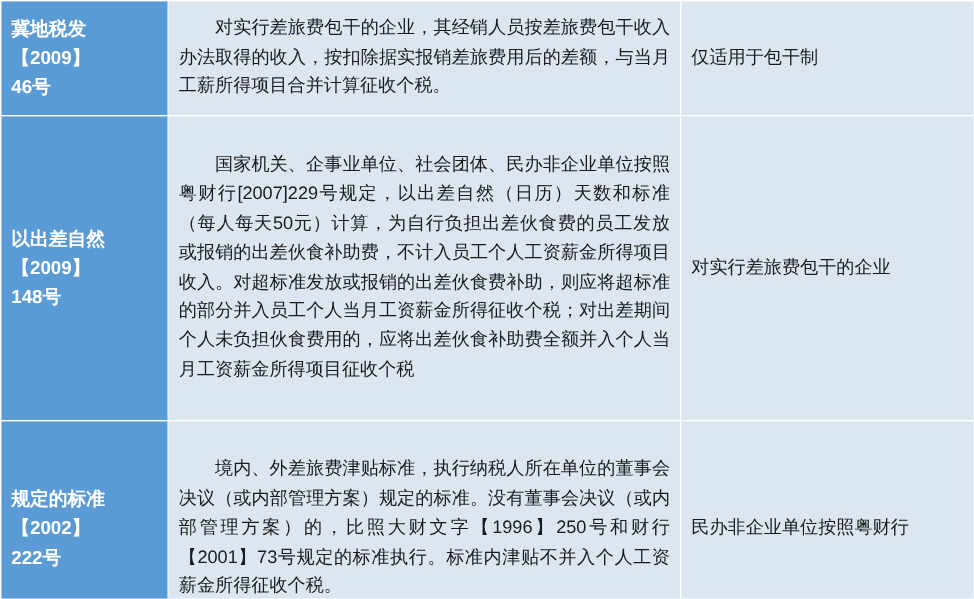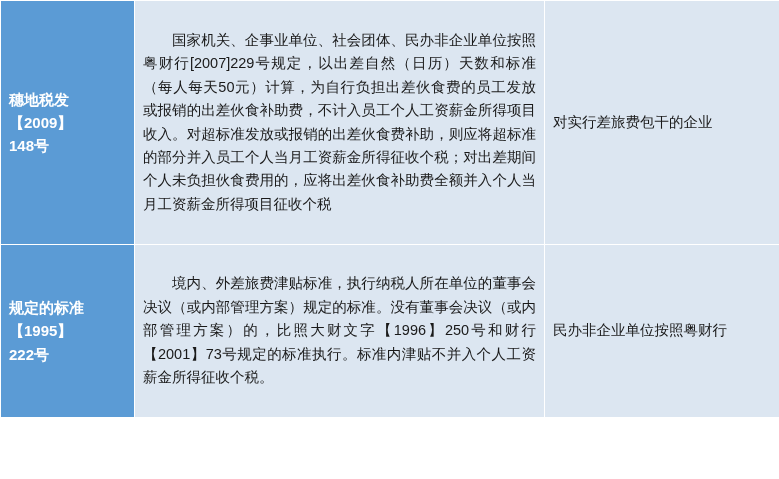--- a/index.html
+++ b/index.html
@@ -72,33 +72,42 @@
 <body>
 
 <div class="table-wrap">
   <table class="policy-table">
     <colgroup>
       <col class="c-ref">
       <col class="c-body">
       <col class="c-note">
     </colgroup>
     <tbody>
+      <tr class="row-0">
+        <td class="cell-ref">
+          <span class="ref-line">冀地税发</span>
+          <span class="ref-line">【2009】</span>
+          <span class="ref-line">46号</span>
+        </td>
+        <td class="cell-body">对实行差旅费包干的企业，其经销人员按差旅费包干收入办法取得的收入，按扣除据实报销差旅费用后的差额，与当月工薪所得项目合并计算征收个税。</td>
+        <td class="cell-note">仅适用于包干制</td>
+      </tr>
       <tr class="row-1">
         <td class="cell-ref">
-          <span class="ref-line">穗地税发</span>
+          <span class="ref-line">以出差自然</span>
           <span class="ref-line">【2009】</span>
           <span class="ref-line">148号</span>
         </td>
         <td class="cell-body">国家机关、企事业单位、社会团体、民办非企业单位按照粤财行[2007]229号规定，以出差自然（日历）天数和标准（每人每天50元）计算，为自行负担出差伙食费的员工发放或报销的出差伙食补助费，不计入员工个人工资薪金所得项目收入。对超标准发放或报销的出差伙食费补助，则应将超标准的部分并入员工个人当月工资薪金所得征收个税；对出差期间个人未负担伙食费用的，应将出差伙食补助费全额并入个人当月工资薪金所得项目征收个税</td>
         <td class="cell-note">对实行差旅费包干的企业</td>
       </tr>
       <tr class="row-2">
         <td class="cell-ref">
           <span class="ref-line">规定的标准</span>
-          <span class="ref-line">【1995】</span>
+          <span class="ref-line">【2002】</span>
           <span class="ref-line">222号</span>
         </td>
         <td class="cell-body">境内、外差旅费津贴标准，执行纳税人所在单位的董事会决议（或内部管理方案）规定的标准。没有董事会决议（或内部管理方案）的，比照大财文字【1996】250号和财行【2001】73号规定的标准执行。标准内津贴不并入个人工资薪金所得征收个税。</td>
         <td class="cell-note">民办非企业单位按照粤财行</td>
       </tr>
     </tbody>
   </table>
 </div>
 
 </body></html>

